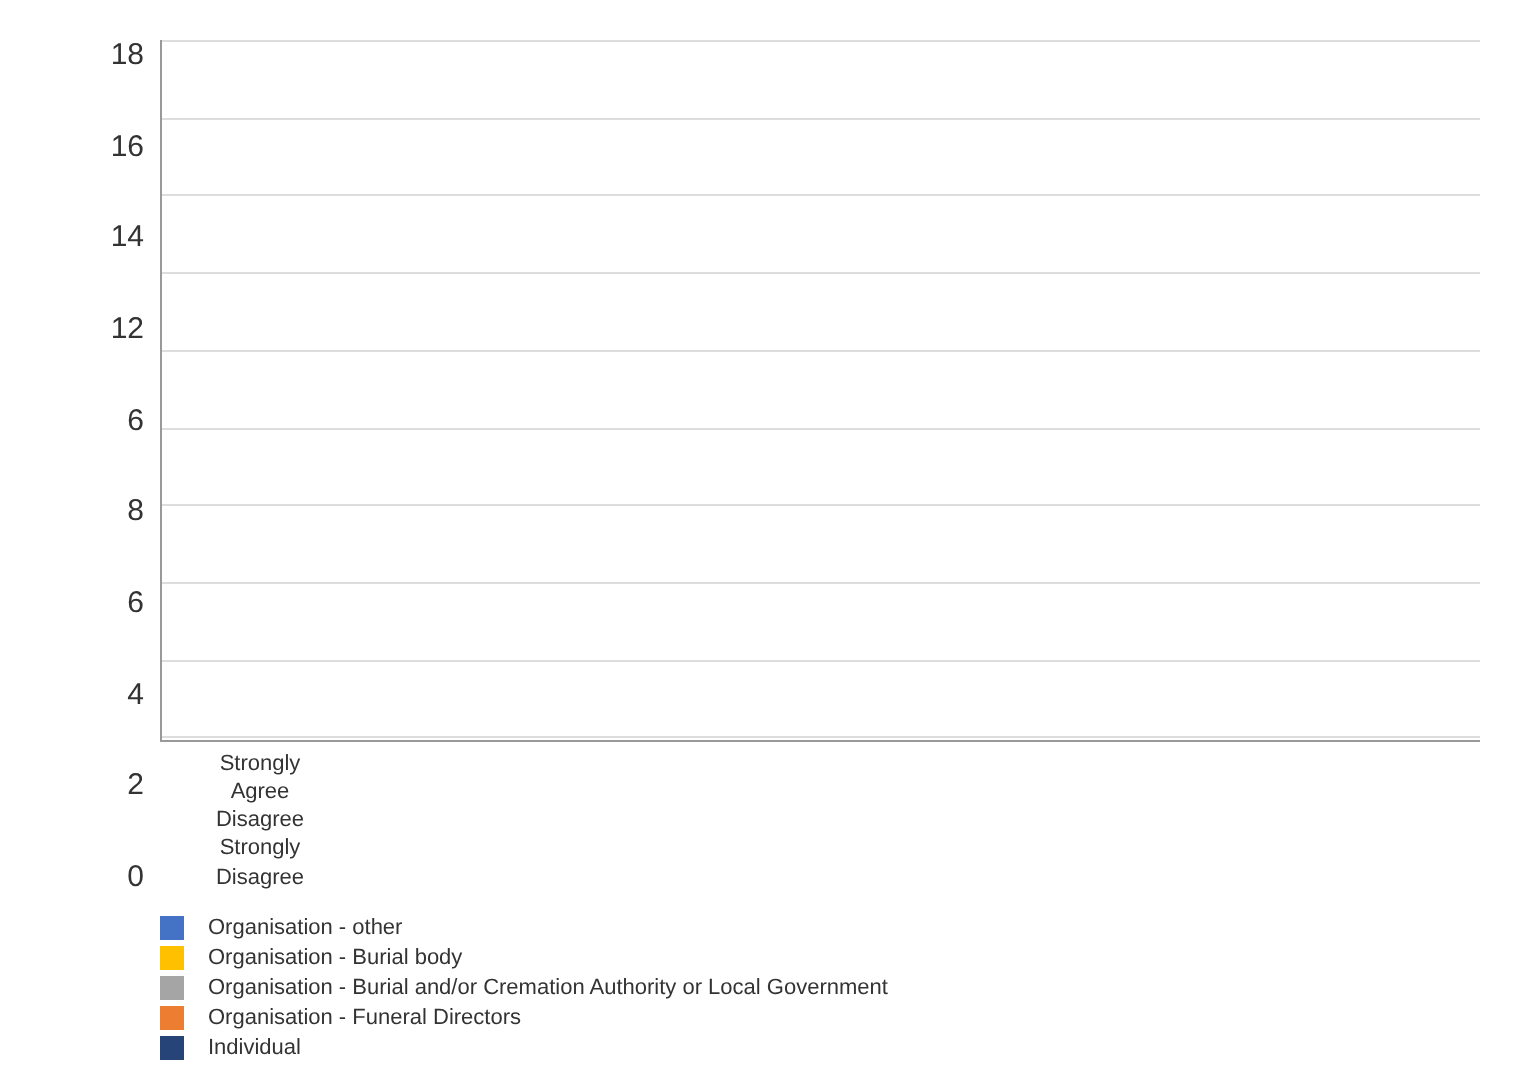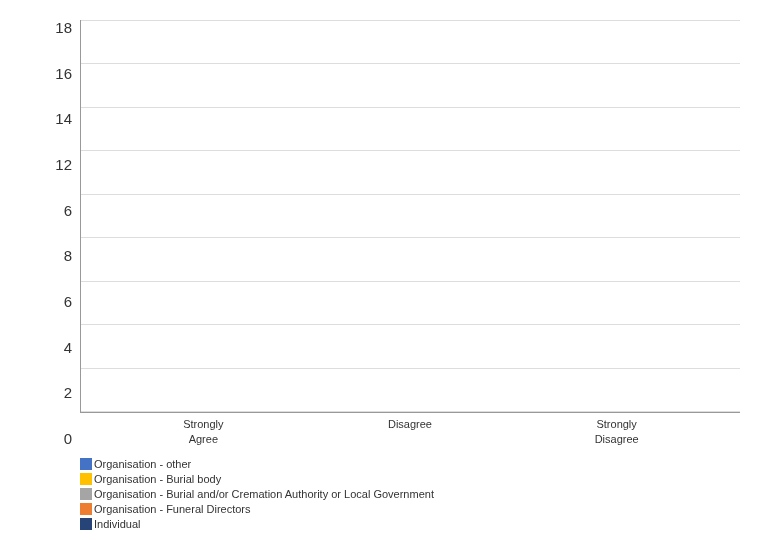--- a/index.html
+++ b/index.html
@@ -101,42 +101,42 @@
     .stacked-bar {
       width: 42px;
       display: flex;
       flex-direction: column-reverse;
     }
     .bar-segment {
       width: 100%;
     }
     .x-axis-labels {
       display: flex;
-      flex-direction: row;
+      flex-direction: column;
       justify-content: space-around;
       padding: 4px 20px 0 20px;
     }
     .x-label {
       width: 60px;
       text-align: center;
       font-size: 11px;
       color: #333;
       line-height: 1.3;
     }
     .legend {
       margin-top: 12px;
       padding-left: 60px;
       display: flex;
       flex-direction: column;
       gap: 3px;
     }
     .legend-item {
       display: flex;
       align-items: center;
-      gap: 2px;
+      gap: 12px;
       font-size: 11px;
       color: #333;
     }
     .legend-box {
       width: 12px;
       height: 12px;
       flex-shrink: 0;
     }
   </style>
 </head>

